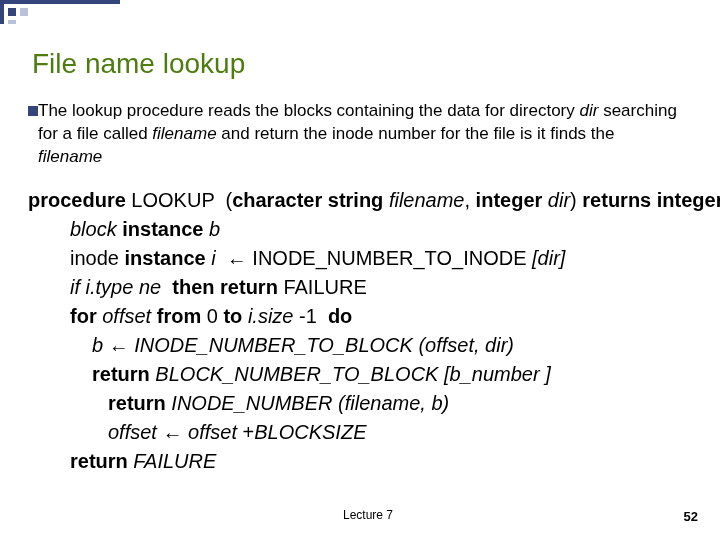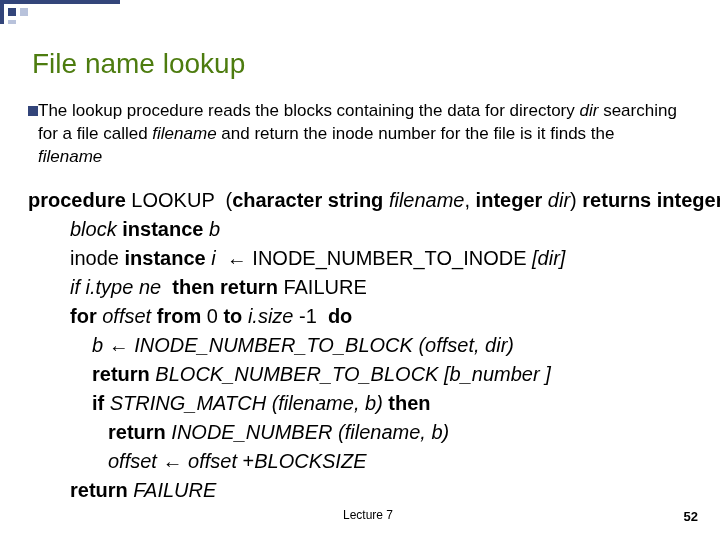--- a/index.html
+++ b/index.html
@@ -100,20 +100,19 @@
 </div>
 
 <div class="code-section">
   <div class="code-line"><b>procedure</b> LOOKUP  (<b>character string</b> <i>filename</i>, <b>integer</b> <i>dir</i>) <b>returns integer</b></div>
   <div class="code-line ind1"><i>block</i> <b>instance</b> <i>b</i></div>
   <div class="code-line ind1">inode <b>instance</b> <i>i</i>  ← INODE_NUMBER_TO_INODE <i>[dir]</i></div>
   <div class="code-line ind1"><i>if i.type ne</i>  <b>then return</b> FAILURE</div>
   <div class="code-line ind1"><b>for</b> <i>offset</i> <b>from</b> 0 <b>to</b> <i>i.size</i> -1  <b>do</b></div>
   <div class="code-line ind2"><i>b</i> ← <i>INODE_NUMBER_TO_BLOCK (offset, dir)</i></div>
   <div class="code-line ind2"><b>return</b> <i>BLOCK_NUMBER_TO_BLOCK [b_number ]</i></div>
-  <div class="code-line ind2"><b>if</b> <i>STRING_MATCH (filename, b)</i> <b>then</b></div>
   <div class="code-line ind3"><b>return</b> <i>INODE_NUMBER (filename, b)</i></div>
   <div class="code-line ind3"><i>offset</i> ← <i>offset</i> +<i>BLOCKSIZE</i></div>
   <div class="code-line ind1"><b>return</b> <i>FAILURE</i></div>
 </div>
 
 <div class="footer-center">Lecture 7</div>
 <div class="footer-right">52</div>
 
 </body></html>

